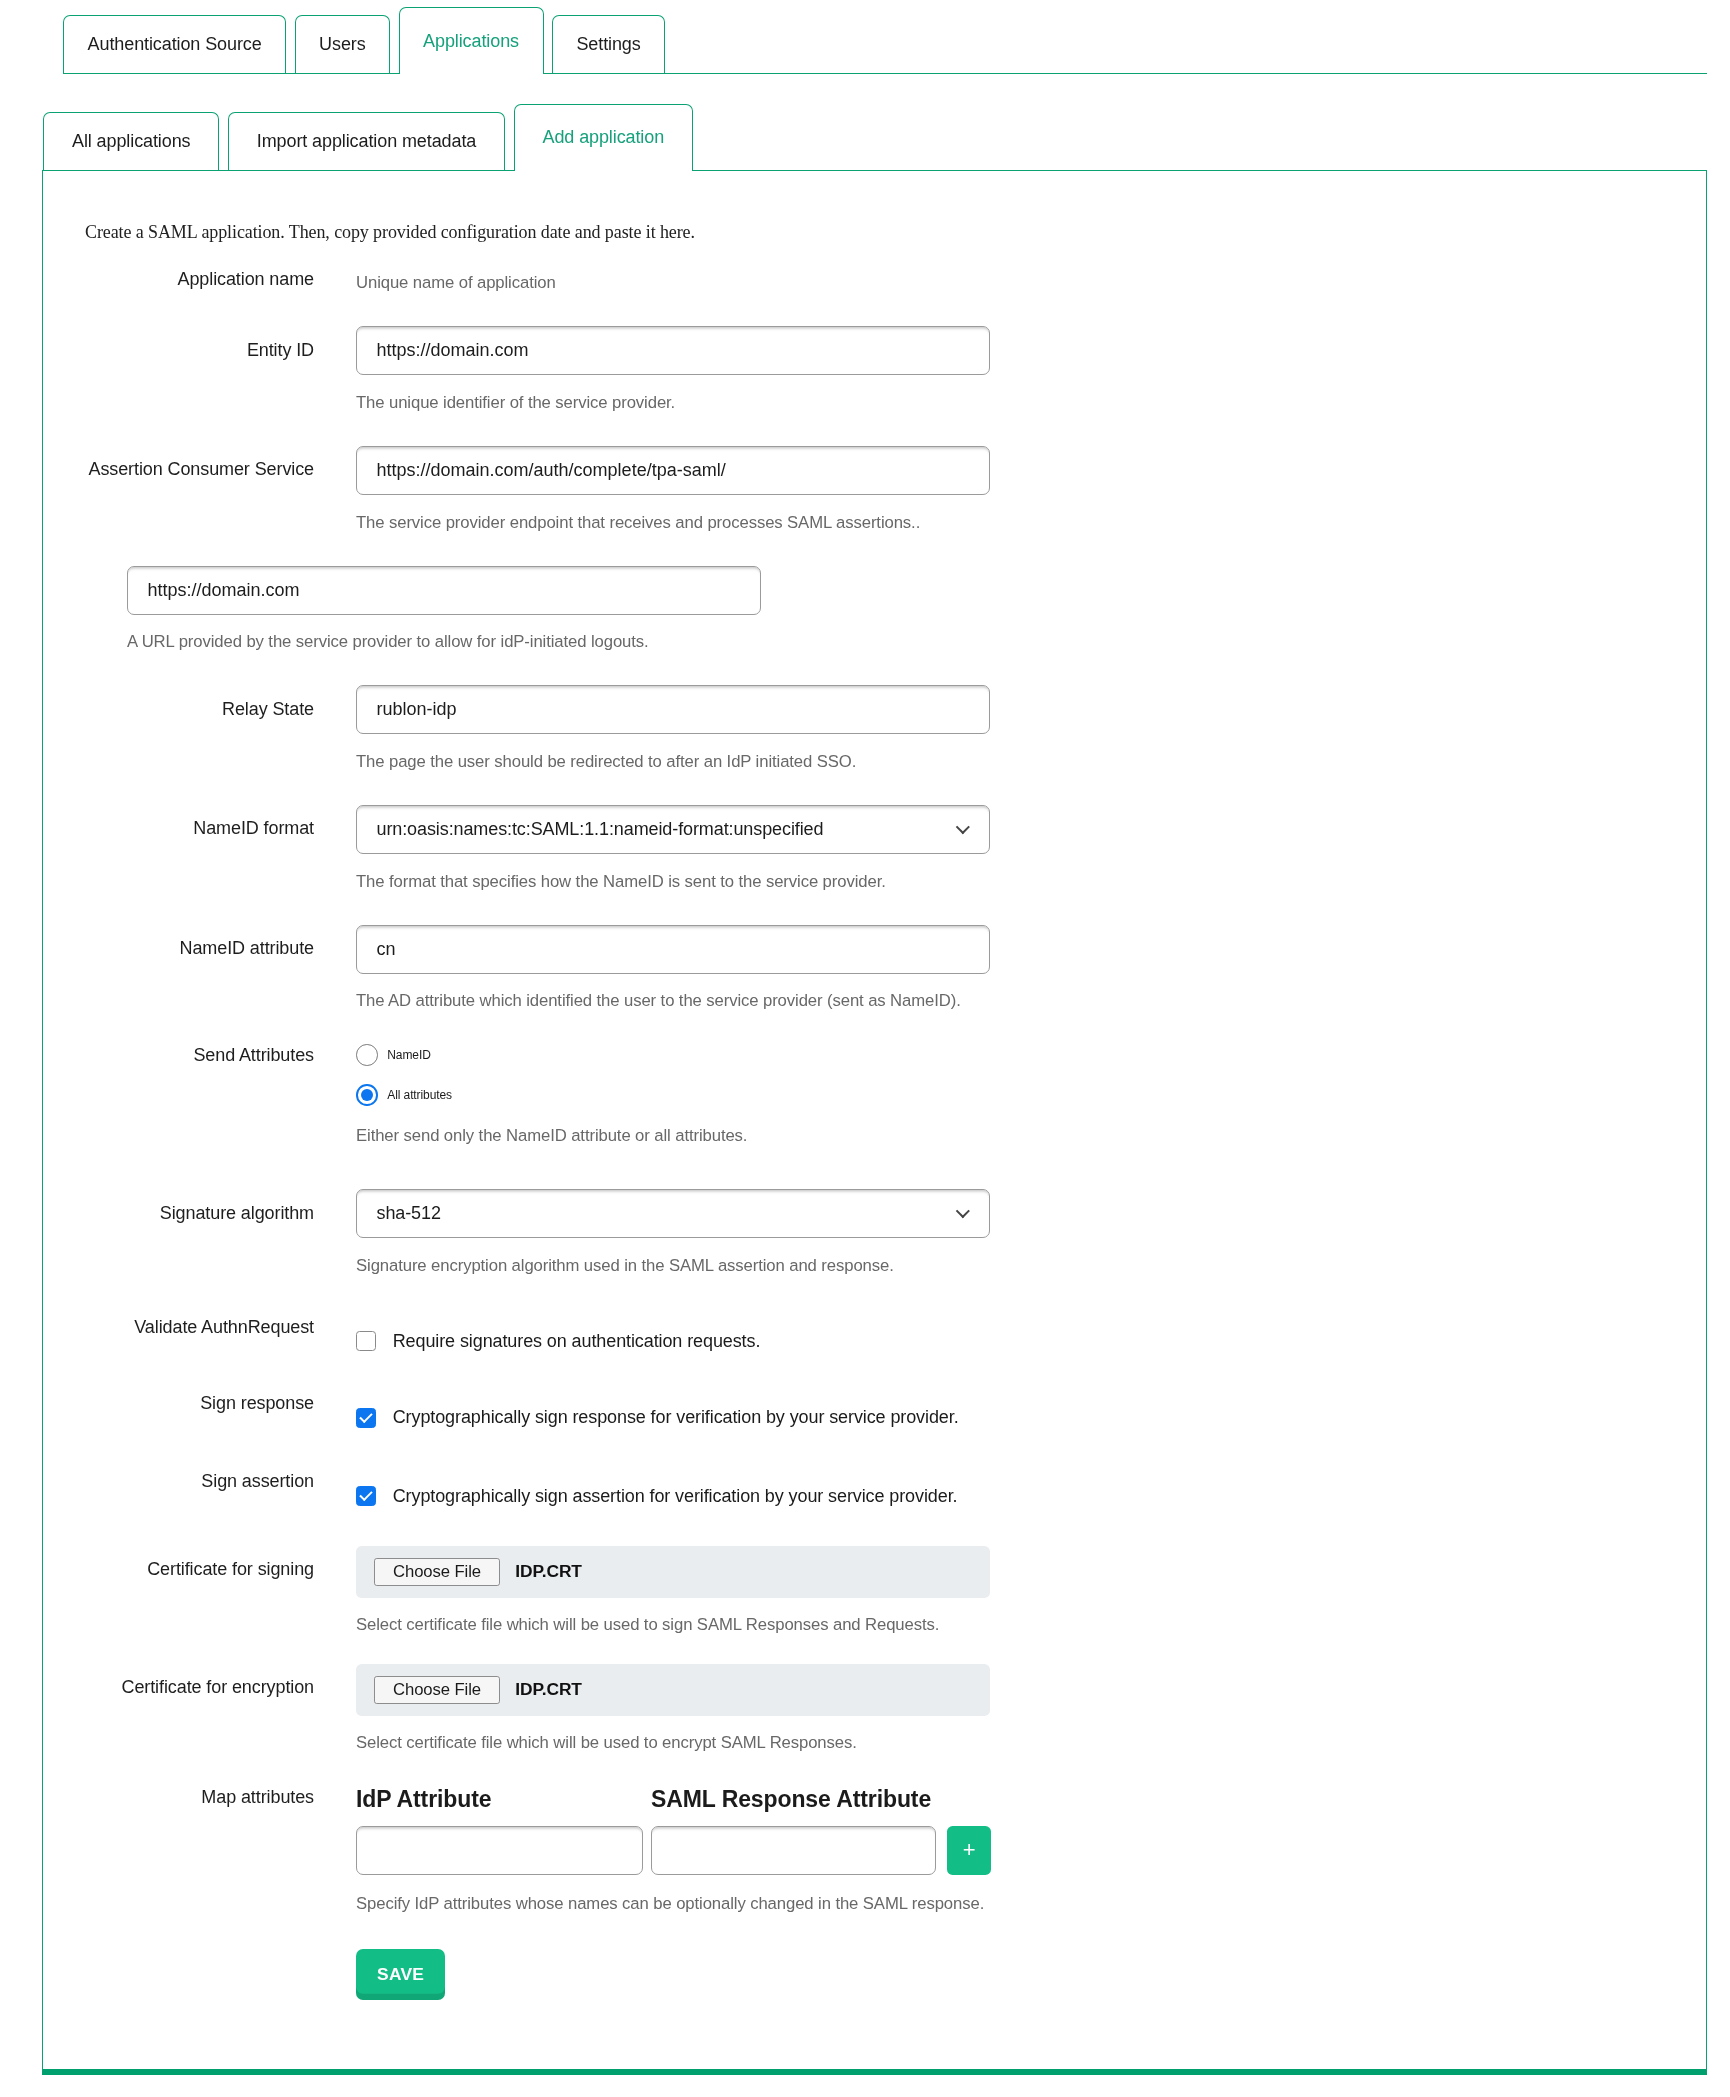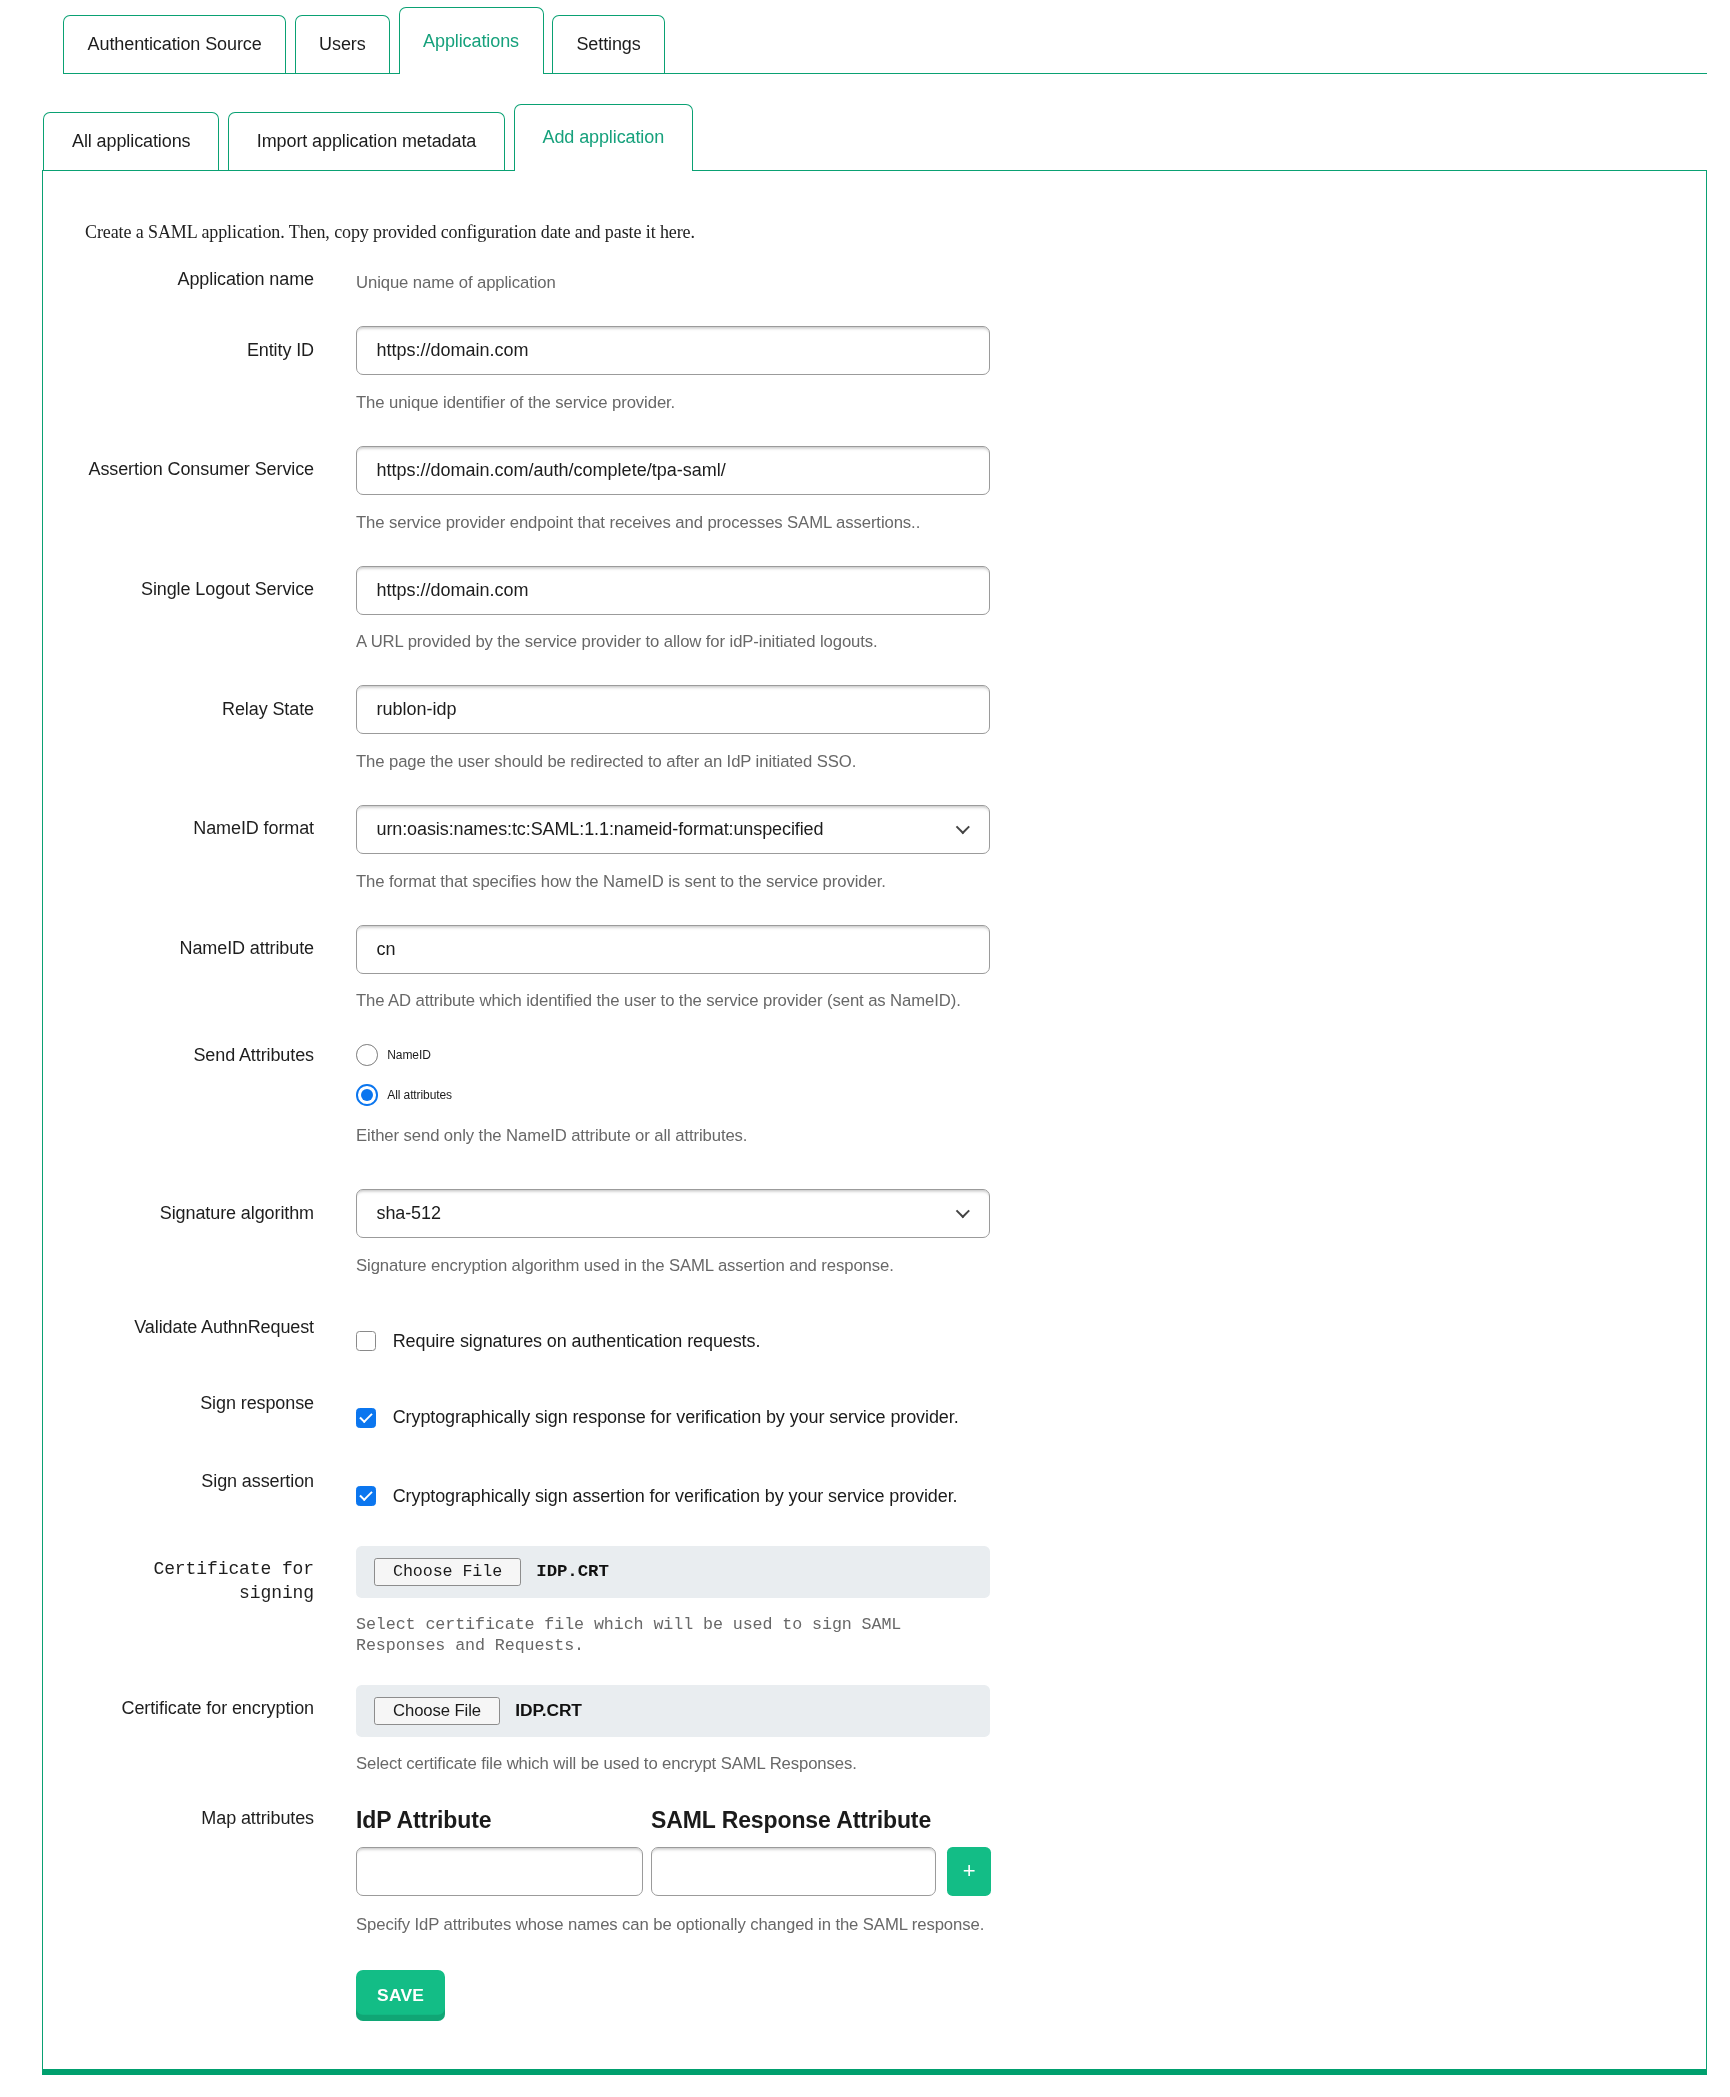--- a/index.html
+++ b/index.html
@@ -35,21 +35,21 @@
   .help { margin-top:16.7px; font-size:16.7px; line-height:21px; color:#686868; }
 
   .txt { width:634px; height:49px; border:1.4px solid #9b9b9b; border-radius:7px;
     background:#fff; font-family:inherit; font-size:18px; color:#1c1c1c;
     padding:0 19.5px; box-shadow: inset 0 3.5px 2.8px -2.1px rgba(0,0,0,0.22); outline:none; }
   .selectbox { display:flex; align-items:center; position:relative; cursor:pointer; }
   .chev { width:9.7px; height:9.7px; border-right:2.1px solid #444; border-bottom:2.1px solid #444;
     transform:rotate(45deg); position:absolute; right:21px; top:50%; margin-top:-7.6px; }
 
   .m48 { margin-bottom:33px; } .m57 { margin-bottom:40px; } .m60 { margin-bottom:42px; }
-  .m56 { margin-bottom:39px; } .m41 { margin-bottom:28.5px;font-family:Liberation Mono, monospace; } .m47 { margin-bottom:33px; }
+  .m56 { margin-bottom:39px; } .m41 { margin-bottom:28.5px; } .m47 { margin-bottom:33px; }
   .m50 { margin-bottom:35px; } .m62 { margin-bottom:43px; }
 
   
   .opt-line { display:flex; align-items:center; margin-bottom:18px; }
   .radio { width:21.6px; height:21.6px; border-radius:50%; border:1.4px solid #7a7a7a;
     background:#fff; display:inline-flex; align-items:center; justify-content:center;
     flex-shrink:0; cursor:pointer; }
   .radio.on { border:2.1px solid #0b76ef; }
   .radio.on .dot { width:11.8px; height:11.8px; border-radius:50%; background:#0b76ef; }
   .optlabel { margin-left:9.7px; font-size:12px; color:#1b1b1b; }
@@ -141,21 +141,20 @@
 
   <div class="row m48">
     <div class="lbl">Assertion Consumer Service</div>
     <div class="ctl">
       <input class="txt" type="text" value="https://domain.com/auth/complete/tpa-saml/" style="">
       <div class="help">The service provider endpoint that receives and processes SAML assertions..</div>
     </div>
   </div>
 
   <div class="row m48">
-    <div class="lbl">Single Logout Service</div>
     <div class="ctl">
       <input class="txt" type="text" value="https://domain.com" style="">
       <div class="help">A URL provided by the service provider to allow for idP-initiated logouts.</div>
     </div>
   </div>
 
   <div class="row m48">
     <div class="lbl">Relay State</div>
     <div class="ctl">
       <input class="txt" type="text" value="rublon-idp" style="">

